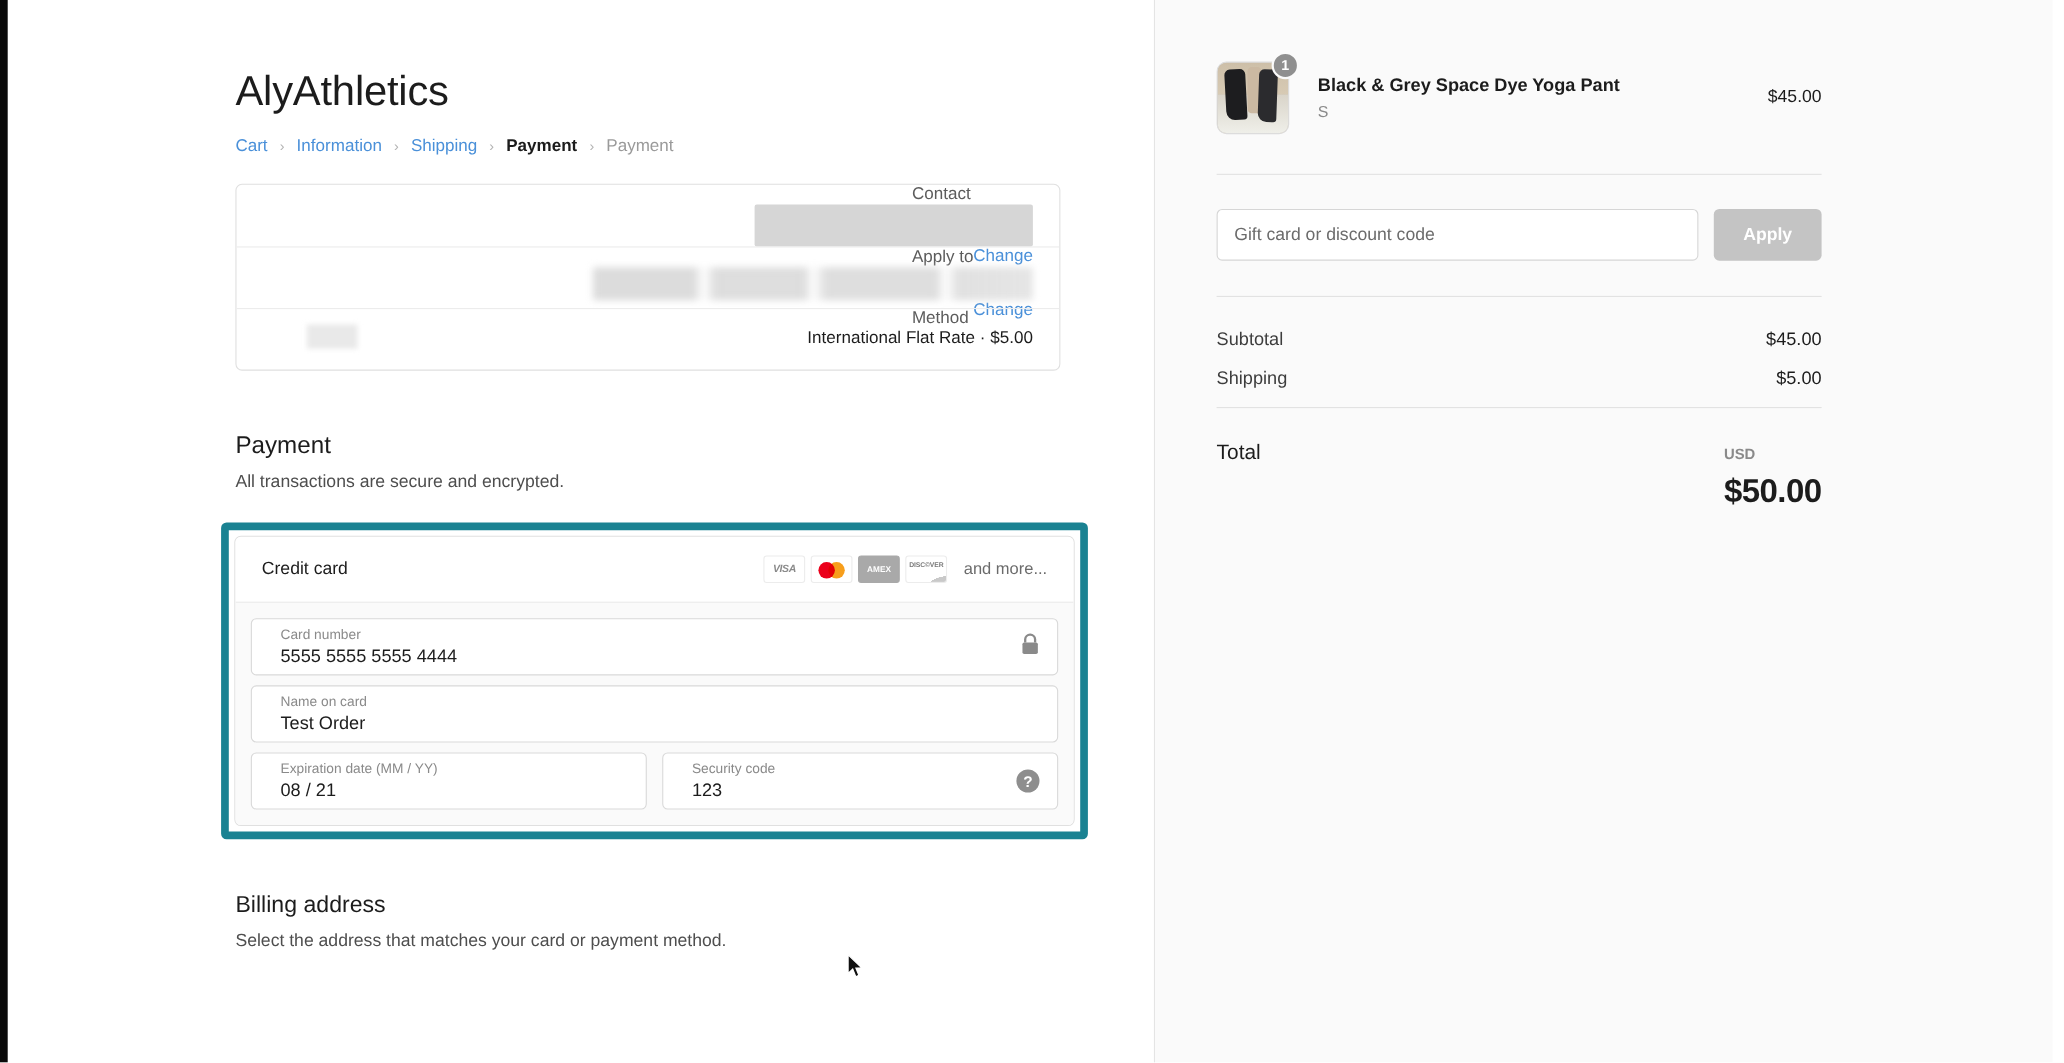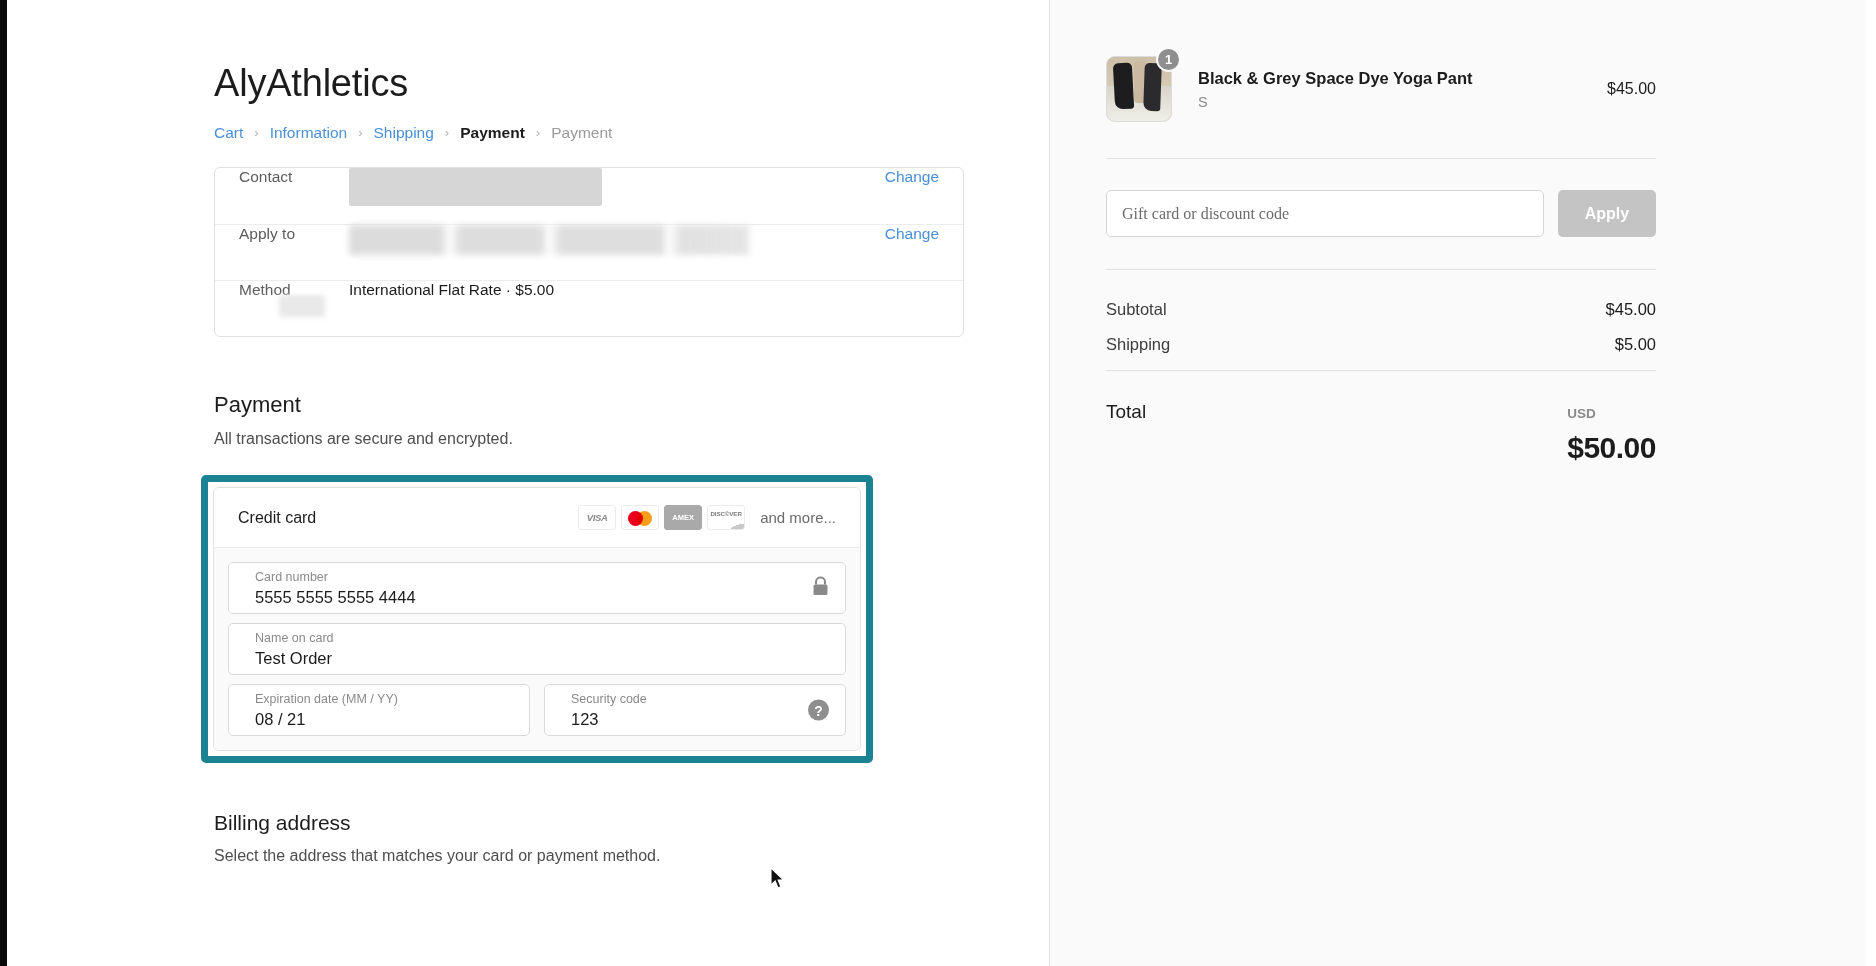--- a/index.html
+++ b/index.html
@@ -73,24 +73,25 @@
   .review-card {
     margin-top: 27px;
     width: 750px;
     border: 1px solid #e0e0e0;
     border-radius: 6px;
     background: #ffffff;
     overflow: hidden;
   }
   .review-row {
     display: flex;
-    align-items: flex-start;
+    align-items: flex-end;
     height: 56px;
     padding: 0 24px;
     position: relative;
+    flex-direction: column;
   }
   .review-row + .review-row { border-top: 1px solid #ececec; }
   .review-label {
     width: 110px;
     flex: none;
     font-size: 15.5px;
     color: #5c5c5c;
   }
   .review-value {
     flex: 1;
@@ -147,21 +148,21 @@
   .sec-sub {
     margin-top: 12px;
     font-size: 16px;
     color: #4e4e4e;
   }
 
   
   .cc-highlight {
     margin-top: 27px;
     margin-left: -13px;
-    width: 672px;
+    width: 788px;
     border: 7px solid #1a8292;
     border-radius: 5px;
     padding: 5px;
     background: #ffffff;
   }
   .cc-card {
     border: 1px solid #e0e0e0;
     border-radius: 6px;
     overflow: hidden;
     background: #ffffff;
@@ -372,21 +373,21 @@
   }
   .discount-input {
     flex: 1;
     height: 47px;
     border: 1px solid #d6d6d6;
     border-radius: 5px;
     background: #ffffff;
     font-size: 16px;
     color: #6b6b6b;
     padding: 0 15px;
-    font-family: Liberation Serif, serif;
+    font-family: Liberation Sans, sans-serif;
     outline: none;
   }
   .discount-input::placeholder { color: #6b6b6b; }
   .apply-btn {
     width: 98px;
     height: 47px;
     border: none;
     border-radius: 5px;
     background: #c4c4c4;
     color: #ffffff;

